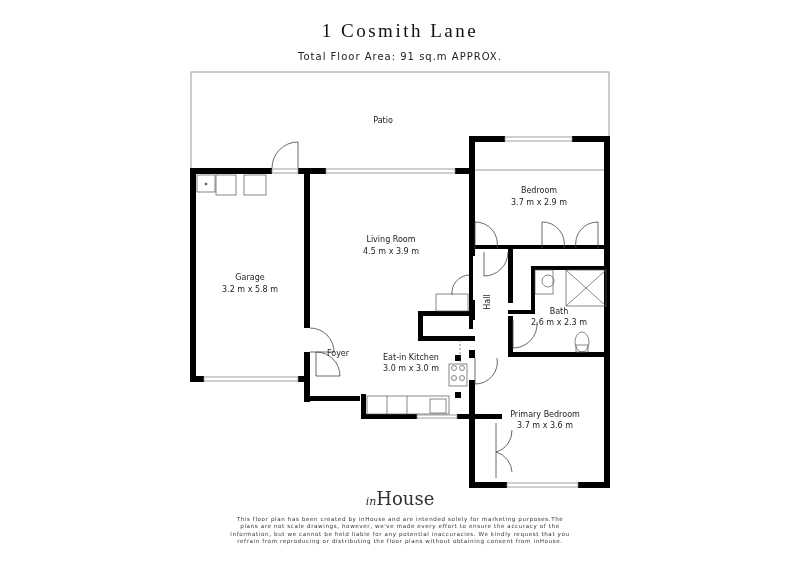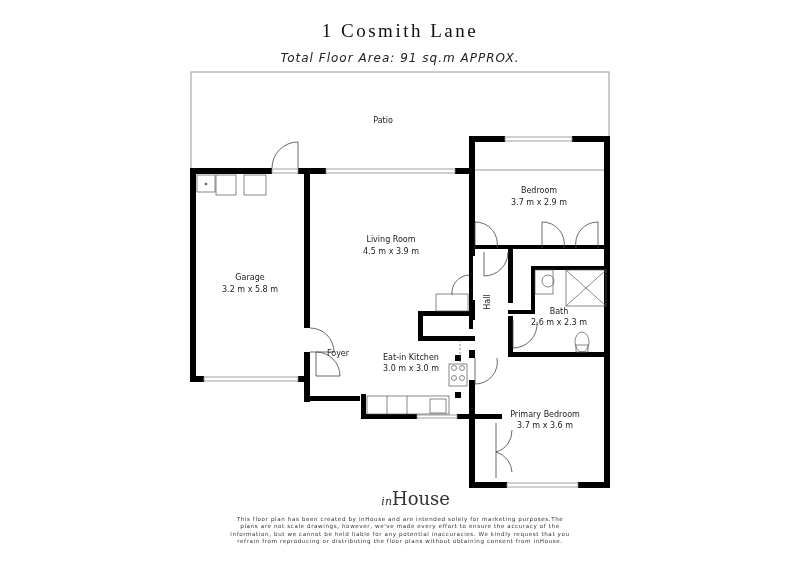--- a/index.html
+++ b/index.html
@@ -1,21 +1,21 @@
 <!DOCTYPE html>
 <html><head>
 <meta charset="utf-8">
 <style>
   html, body { margin:0; padding:0; background:#ffffff; }
   body { width:800px; height:566px; position:relative; overflow:hidden; font-family:"DejaVu Sans", sans-serif; }
   .title { position:absolute; left:0; width:800px; top:20px; text-align:center; font-size:19px; letter-spacing:2.5px; color:#111; font-family:Liberation Serif, serif; }
-  .subtitle { position:absolute; left:0; width:800px; top:51px; text-align:center; font-size:12px; letter-spacing:1px; color:#222; font-family:"DejaVu Sans", sans-serif;font-style:italic; }
+  .subtitle { position:absolute; left:0; width:800px; top:51px; text-align:center; font-size:10px; letter-spacing:1px; color:#222; font-family:"DejaVu Sans", sans-serif; }
   svg.plan { position:absolute; left:0; top:0; }
   .room-label { font-family:"DejaVu Sans", sans-serif; font-size:8px; fill:#222; text-anchor:middle; }
-  .logo { position:absolute; left:350px; top:488px; width:100px; text-align:right; font-family:"DejaVu Serif", serif; font-size:18px; color:#333; }
+  .logo { position:absolute; left:350px; top:488px; width:100px; text-align:center; font-family:"DejaVu Serif", serif; font-size:18px; color:#333; }
   .logo .script { font-style:italic; font-size:11px; }
   .disclaimer { position:absolute; left:230px; width:340px; top:516px; text-align:center; font-size:5.6px; line-height:7.3px; letter-spacing:0.6px; color:#333; font-family:"DejaVu Sans", sans-serif; }
 </style>
 </head>
 <body>
 
 <div class="title">1 Cosmith Lane</div>
 <div class="subtitle">Total Floor Area: 91 sq.m APPROX.</div>
 
 <svg class="plan" width="800" height="566" viewBox="0 0 800 566">

